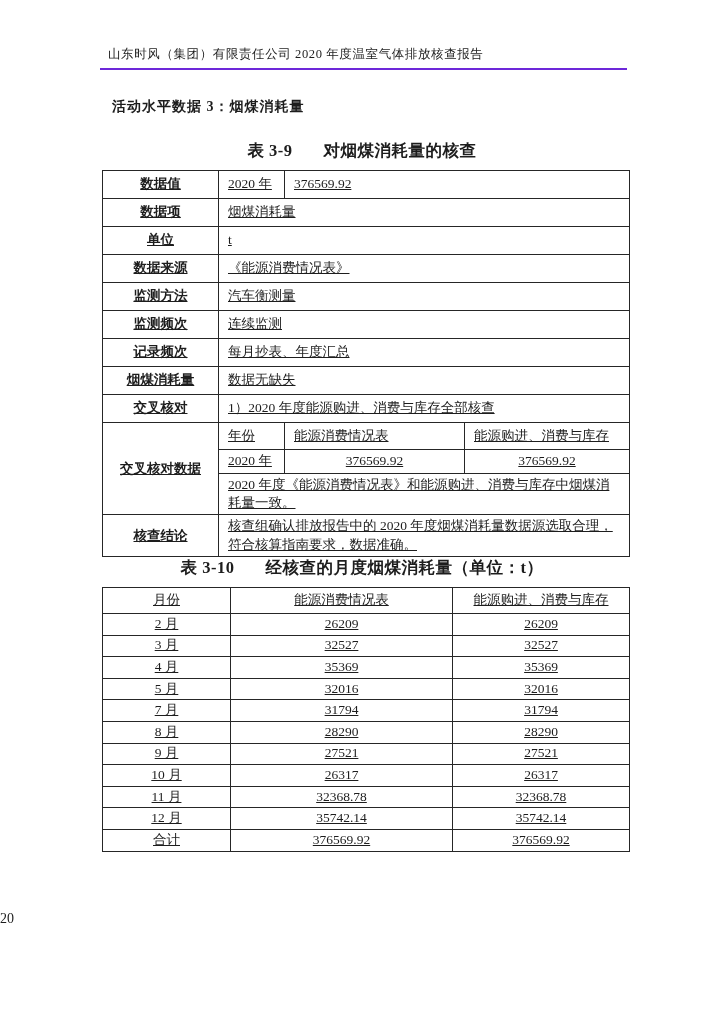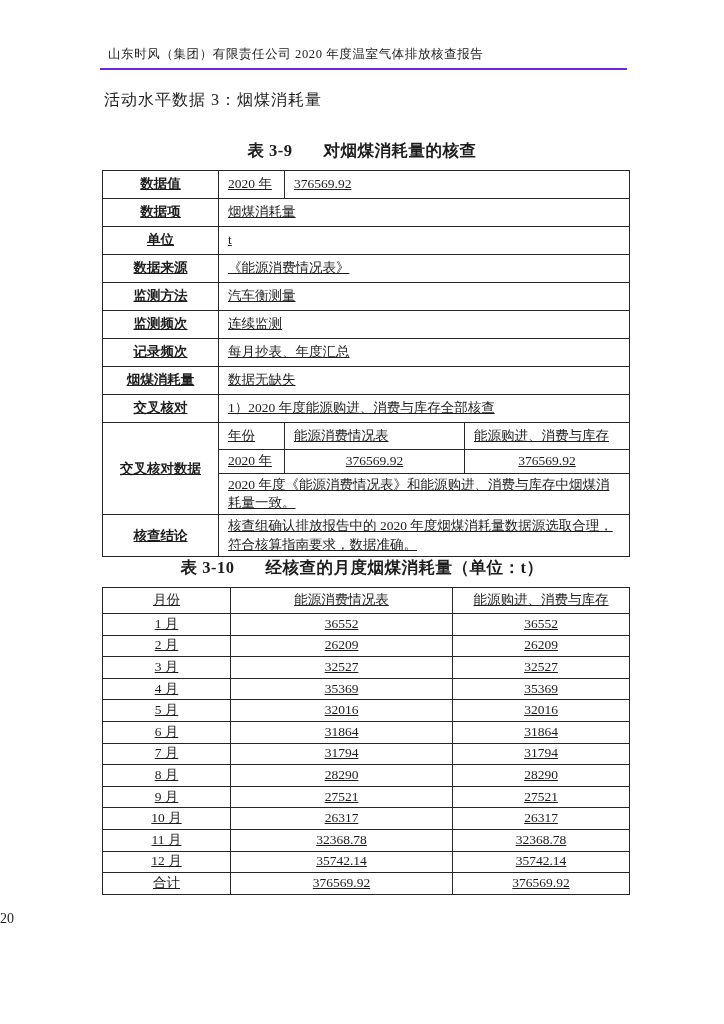--- a/index.html
+++ b/index.html
@@ -23,23 +23,23 @@
     padding: 0 0 5px 8px;
     font-size: 12.5px;
     letter-spacing: 0.6px;
     box-sizing: border-box;
   }
   
   .section-heading {
     position: absolute;
     left: 104px;
     top: 90px;
-    margin: 0;
-    font-size: 16px;
-    font-weight: normal;
+    margin: 8px;
+    font-size: 14px;
+    font-weight: bold;
     letter-spacing: 1px;
   }
   
   .tbl-caption {
     position: absolute;
     left: 0;
     width: 100%;
     text-align: center;
     font-size: 16.5px;
     font-weight: bold;
@@ -181,50 +181,40 @@
         <col style="width:222px">
         <col style="width:177px">
     </colgroup>
     <tbody>
       <tr class="head-row">
         <td>月份</td>
         <td>能源消费情况表</td>
         <td>能源购进、消费与库存</td>
       </tr>
       <tr>
-        <td>1 月</td>
-        <td>36552</td>
-        <td>36552</td>
-      </tr>
-      <tr>
         <td>2 月</td>
         <td>26209</td>
         <td>26209</td>
       </tr>
       <tr>
         <td>3 月</td>
         <td>32527</td>
         <td>32527</td>
       </tr>
       <tr>
         <td>4 月</td>
         <td>35369</td>
         <td>35369</td>
       </tr>
       <tr>
         <td>5 月</td>
         <td>32016</td>
         <td>32016</td>
       </tr>
       <tr>
-        <td>6 月</td>
-        <td>31864</td>
-        <td>31864</td>
-      </tr>
-      <tr>
         <td>7 月</td>
         <td>31794</td>
         <td>31794</td>
       </tr>
       <tr>
         <td>8 月</td>
         <td>28290</td>
         <td>28290</td>
       </tr>
       <tr>

